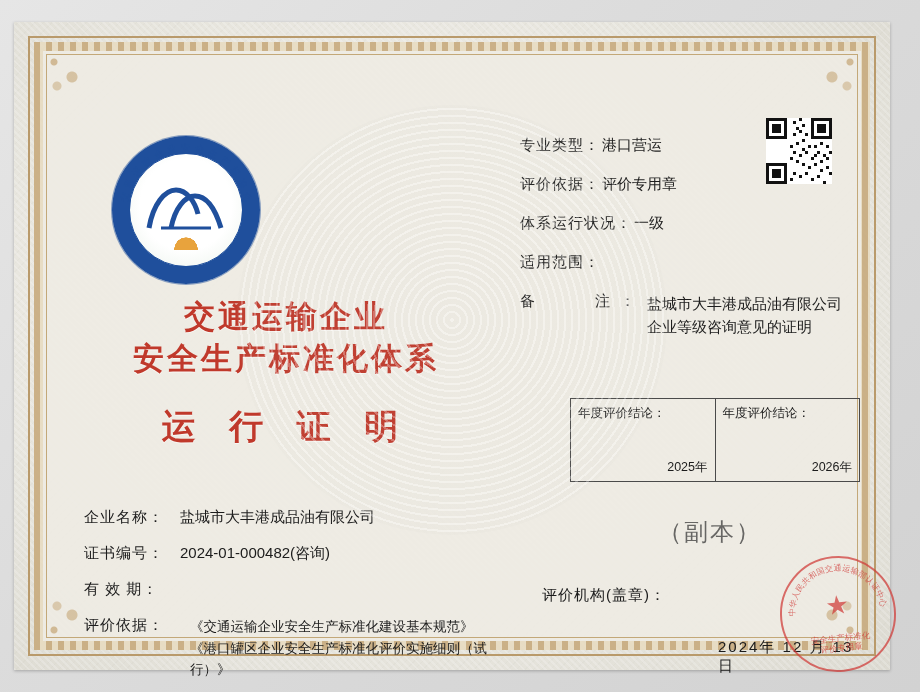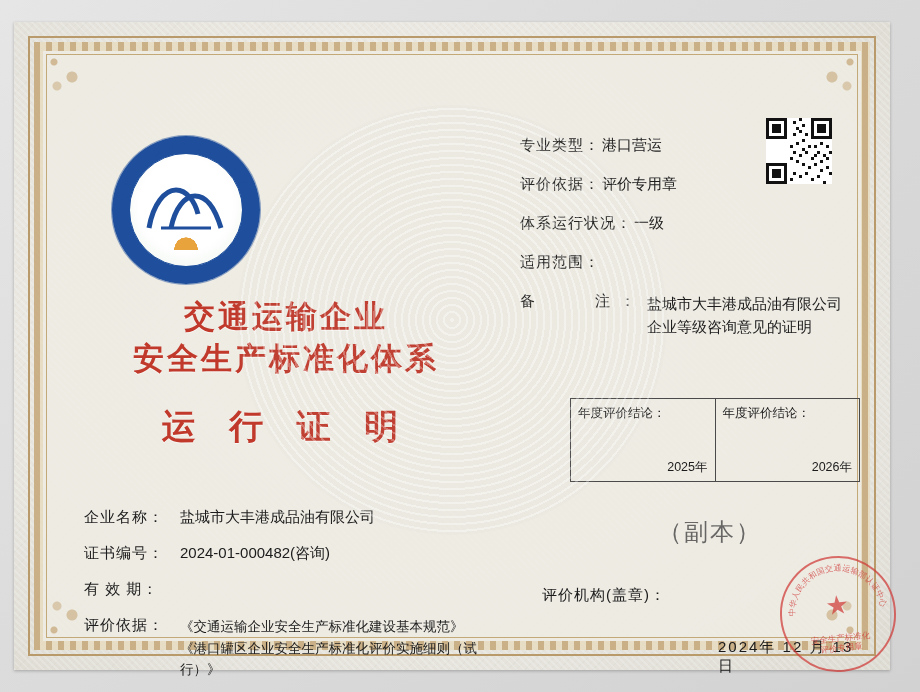--- a/index.html
+++ b/index.html
@@ -101,21 +101,21 @@
   }
   .title-line{font-size:31px;letter-spacing:3px;line-height:1.35;}
   .title-line.l3{font-size:34px;letter-spacing:12px;margin-top:24px;}
 
   
   .fields{position:absolute;left:34px;top:450px;width:430px;color:#1c1c1c;font-size:15px;}
   .field-row{display:flex;align-items:flex-start;margin-bottom:17px;}
   .field-label{width:96px;flex:none;letter-spacing:1px;}
   .field-value{flex:1;}
   .basis{font-size:13.5px;line-height:1.6;}
-  .basis .ln{display:block;}
+  .basis .ln{display:block;margin-left:10px;}
 
   
   .right{position:absolute;left:470px;top:78px;width:360px;color:#1c1c1c;font-size:15px;}
   .r-row{display:flex;margin-bottom:20px;}
   .r-label{flex:none;letter-spacing:1px;}
   .r-label.sp{letter-spacing:10px;font-family:Liberation Serif, serif;}
   .r-val{margin-left:2px;}
   .note-val .ln{display:block;line-height:1.55;}
 
   

